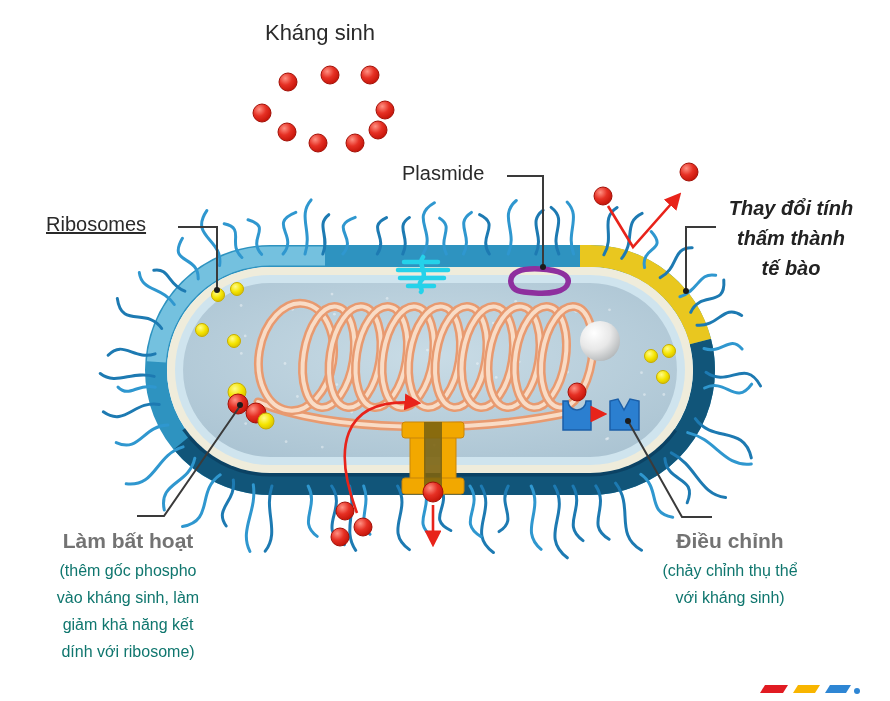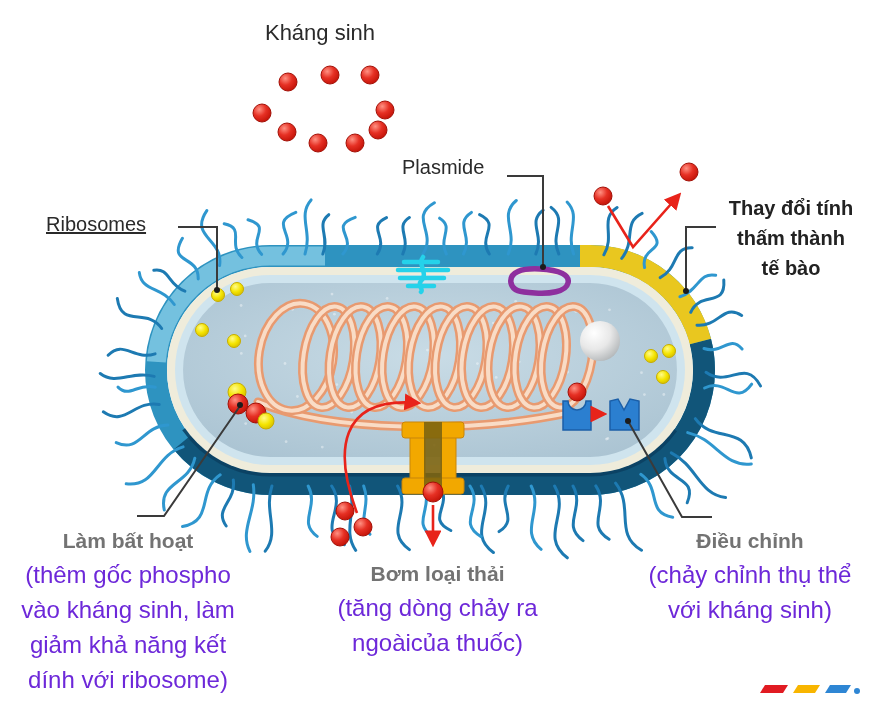--- a/index.html
+++ b/index.html
@@ -3,24 +3,24 @@
 <meta charset="utf-8">
 <style>
   html,body{margin:0;padding:0;background:#fff;}
   .stage{position:relative;width:890px;height:701px;background:#ffffff;overflow:hidden;
          font-family:"Liberation Sans",sans-serif;}
   svg{position:absolute;left:0;top:0;}
   .lbl{position:absolute;color:#2a2a2a;}
   .center{text-align:center;}
   .pre{white-space:pre-line;}
   .h{font-weight:bold;font-size:21px;color:#737373;}
-  .d{font-size:24px;line-height:35px;margin-top:4px;color:#6d28d9;}
+  .d{font-size:16px;line-height:27px;margin-top:4px;color:#0f766e;}
   .small-lbl{font-size:20px;}
   .big-lbl{font-size:22px;}
-  .bold-wrap{font-weight:bold;font-size:20px;line-height:30px;color:#222;}
+  .bold-wrap{font-weight:bold;font-size:20px;line-height:30px;color:#222;font-style:italic;}
   
   .ringBase{fill:none;stroke:var(--membrane-blue);stroke-width:22;}
   .ringDark{fill:none;stroke:var(--membrane-dark);stroke-width:22;}
   .ringHi{fill:none;stroke:var(--membrane-highlight);stroke-width:19;opacity:.9;}
   .ringYellow{fill:none;stroke:var(--modified-patch-yellow);stroke-width:22;}
   .ringLine{fill:none;stroke:#0b3f60;stroke-width:5;opacity:.85;}
   .wall{fill:var(--cell-wall-cream);}
   .innerRing{fill:var(--inner-ring-blue);}
   .fla{fill:none;stroke-width:3;stroke-linecap:round;}
   .fla.a{stroke:var(--flagella-blue);}
@@ -311,41 +311,36 @@
   <g>
     <path d="M760,693 L765,685 L788,685 L783,693 Z" fill="var(--logo-red)"></path>
     <path d="M793,693 L798,685 L820,685 L815,693 Z" fill="var(--logo-yellow)"></path>
     <path d="M825,693 L830,685 L851,685 L846,693 Z" fill="var(--logo-blue)"></path>
     <circle cx="857" cy="691" r="3" fill="var(--logo-blue)"></circle>
   </g>
 </svg>
 
 <div class="lbl big-lbl center" style="left:250px;top:20px;width:140px;">Kháng sinh</div>
 
-<div class="lbl small-lbl" style="left:402px;top:156px;">Plasmide</div>
+<div class="lbl small-lbl" style="left:402px;top:162px;">Plasmide</div>
 
 <div class="lbl small-lbl" style="left:46px;top:213px;text-decoration:underline;">Ribosomes</div>
 
 <div class="lbl bold-wrap center pre" style="left:701px;top:193px;width:180px;">Thay đổi tính
 thấm thành
 tế bào</div>
 
 <div class="lbl center" style="left:3px;top:529px;width:250px;">
   <div class="h">Làm bất hoạt</div>
   <div class="d pre">(thêm gốc phospho
 vào kháng sinh, làm
 giảm khả năng kết
 dính với ribosome)</div>
 </div>
 
-<div class="lbl center" style="left:315px;top:562px;width:245px;">
-  <div class="h">Bơm loại thải</div>
-  <div class="d pre">(tăng dòng chảy ra
-ngoàicủa thuốc)</div>
-</div>
-
-<div class="lbl center" style="left:640px;top:529px;width:220px;">
+
+<div class="lbl center" style="left:620px;top:529px;width:220px;">
   <div class="h">Điều chỉnh</div>
   <div class="d pre">(chảy chỉnh thụ thể
 với kháng sinh)</div>
 </div>
 
 </div>
 
 </body></html>

